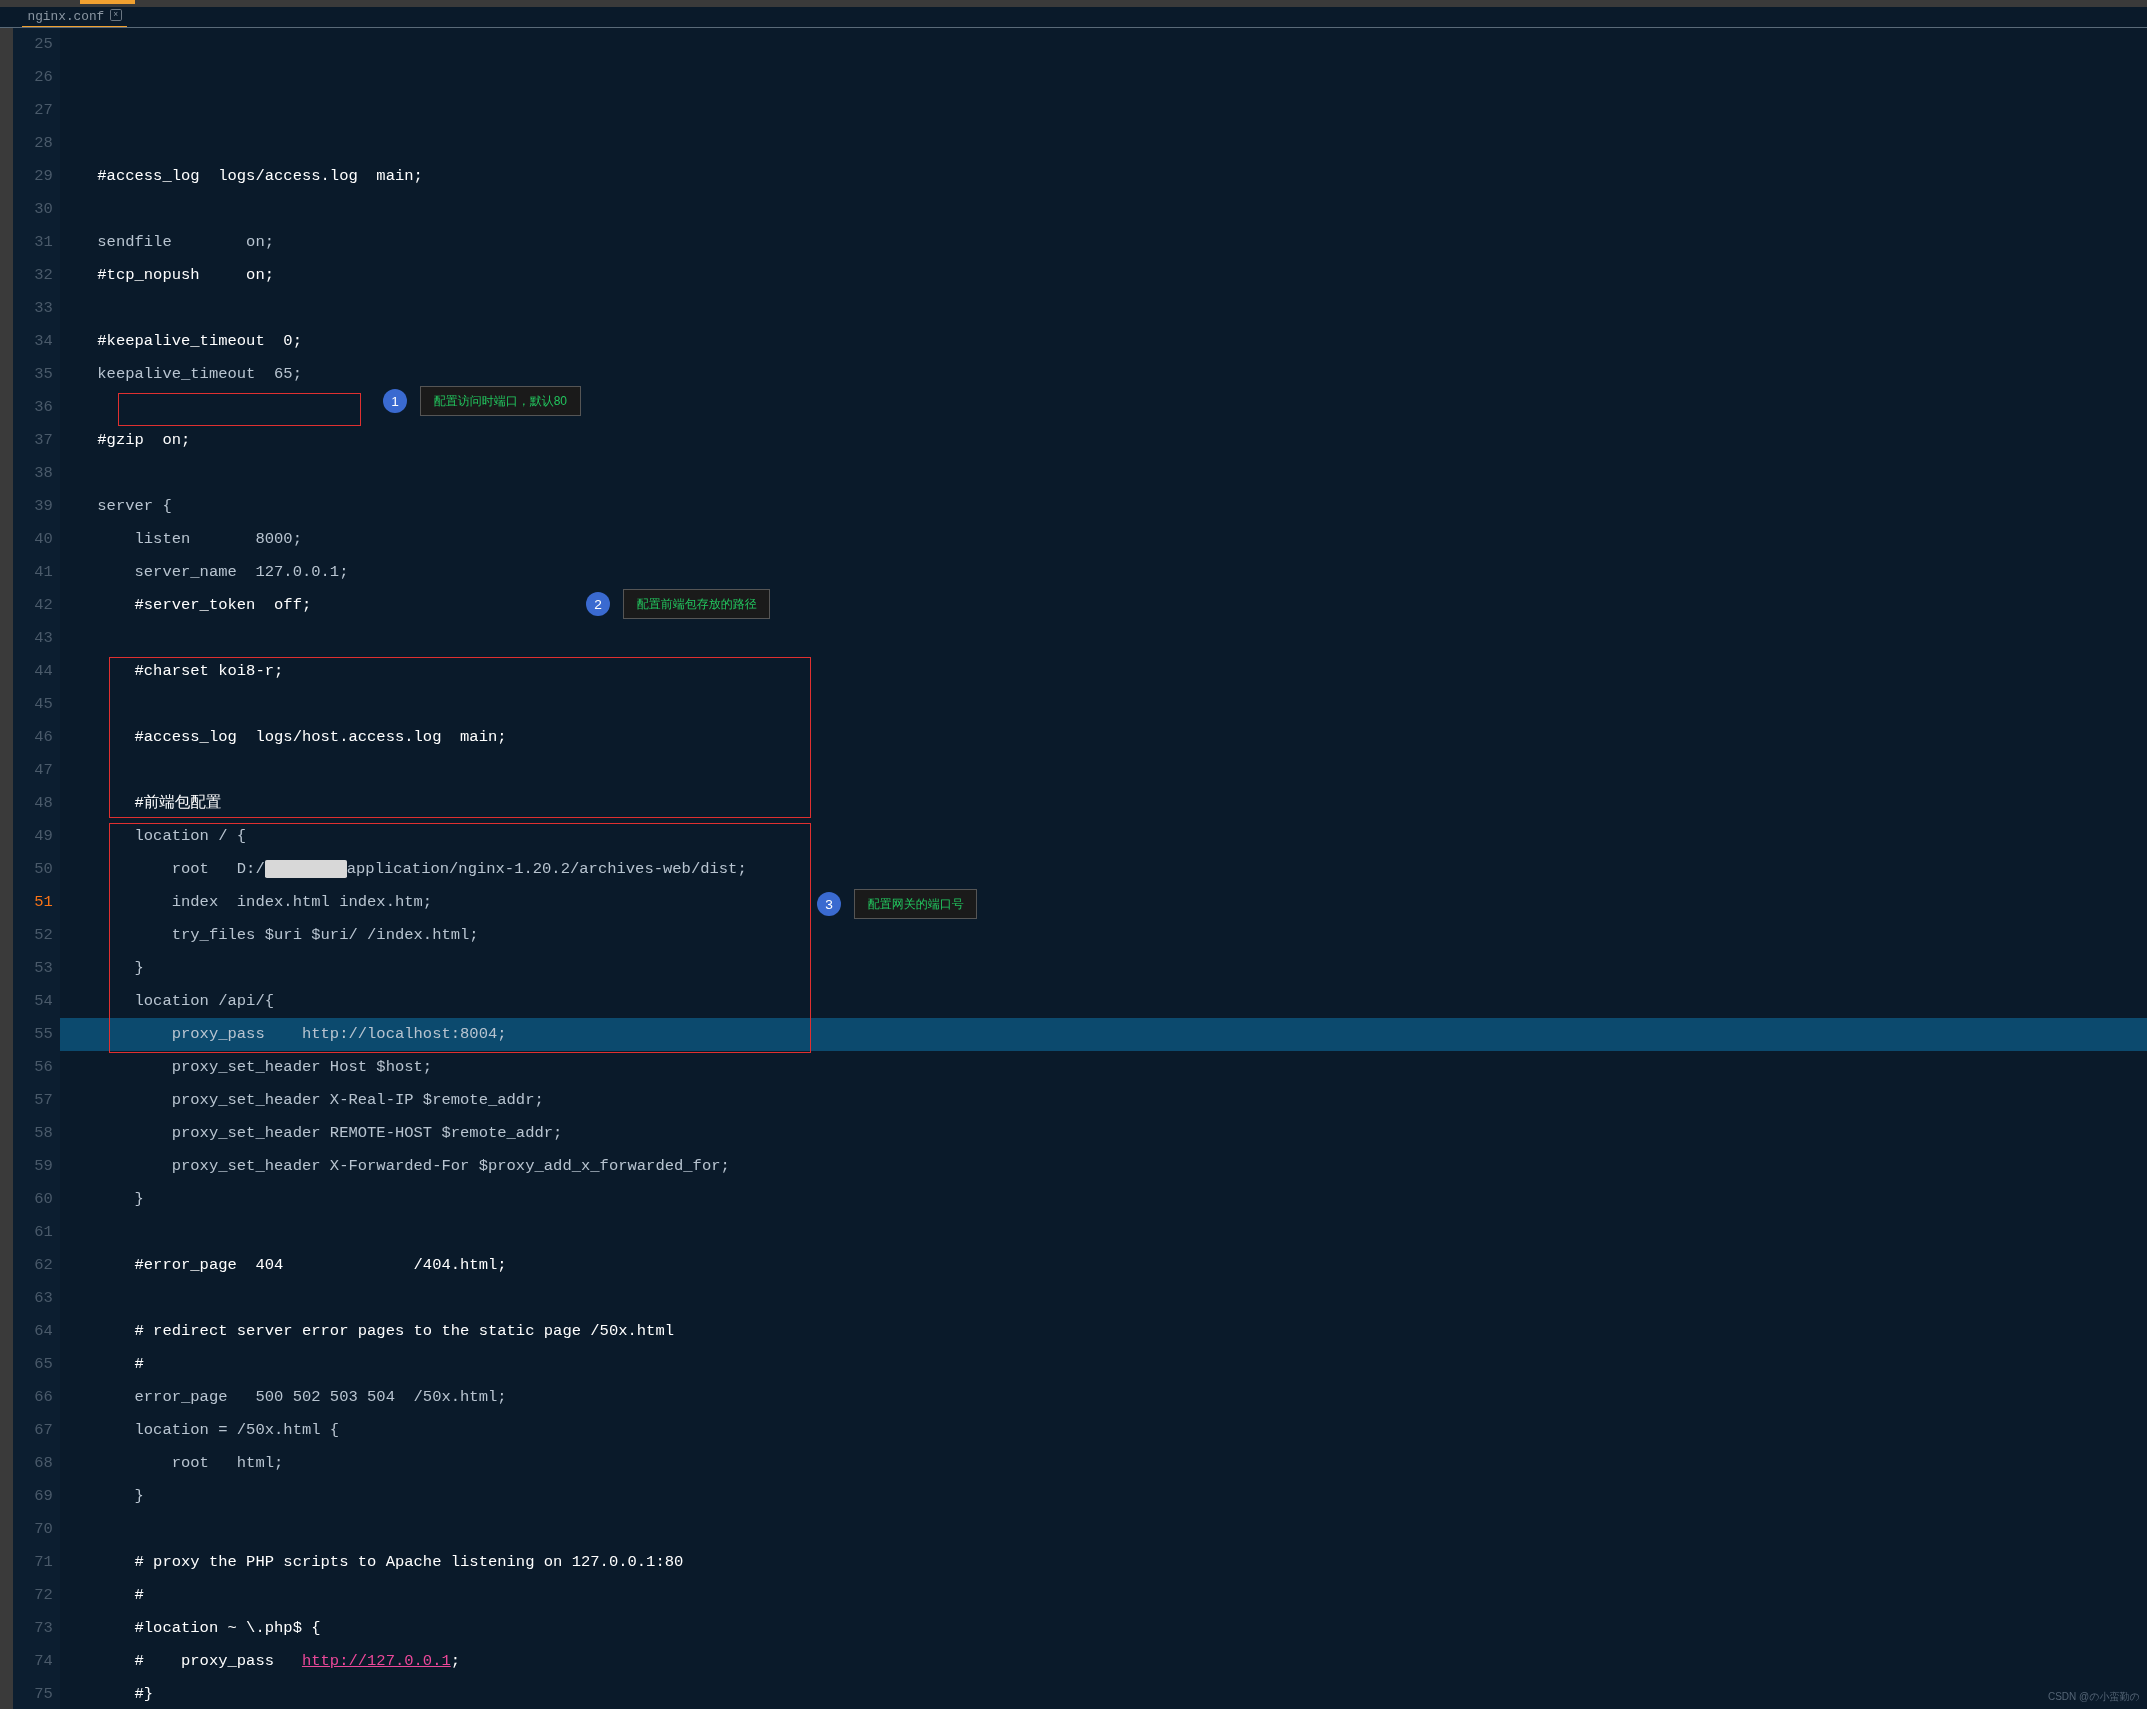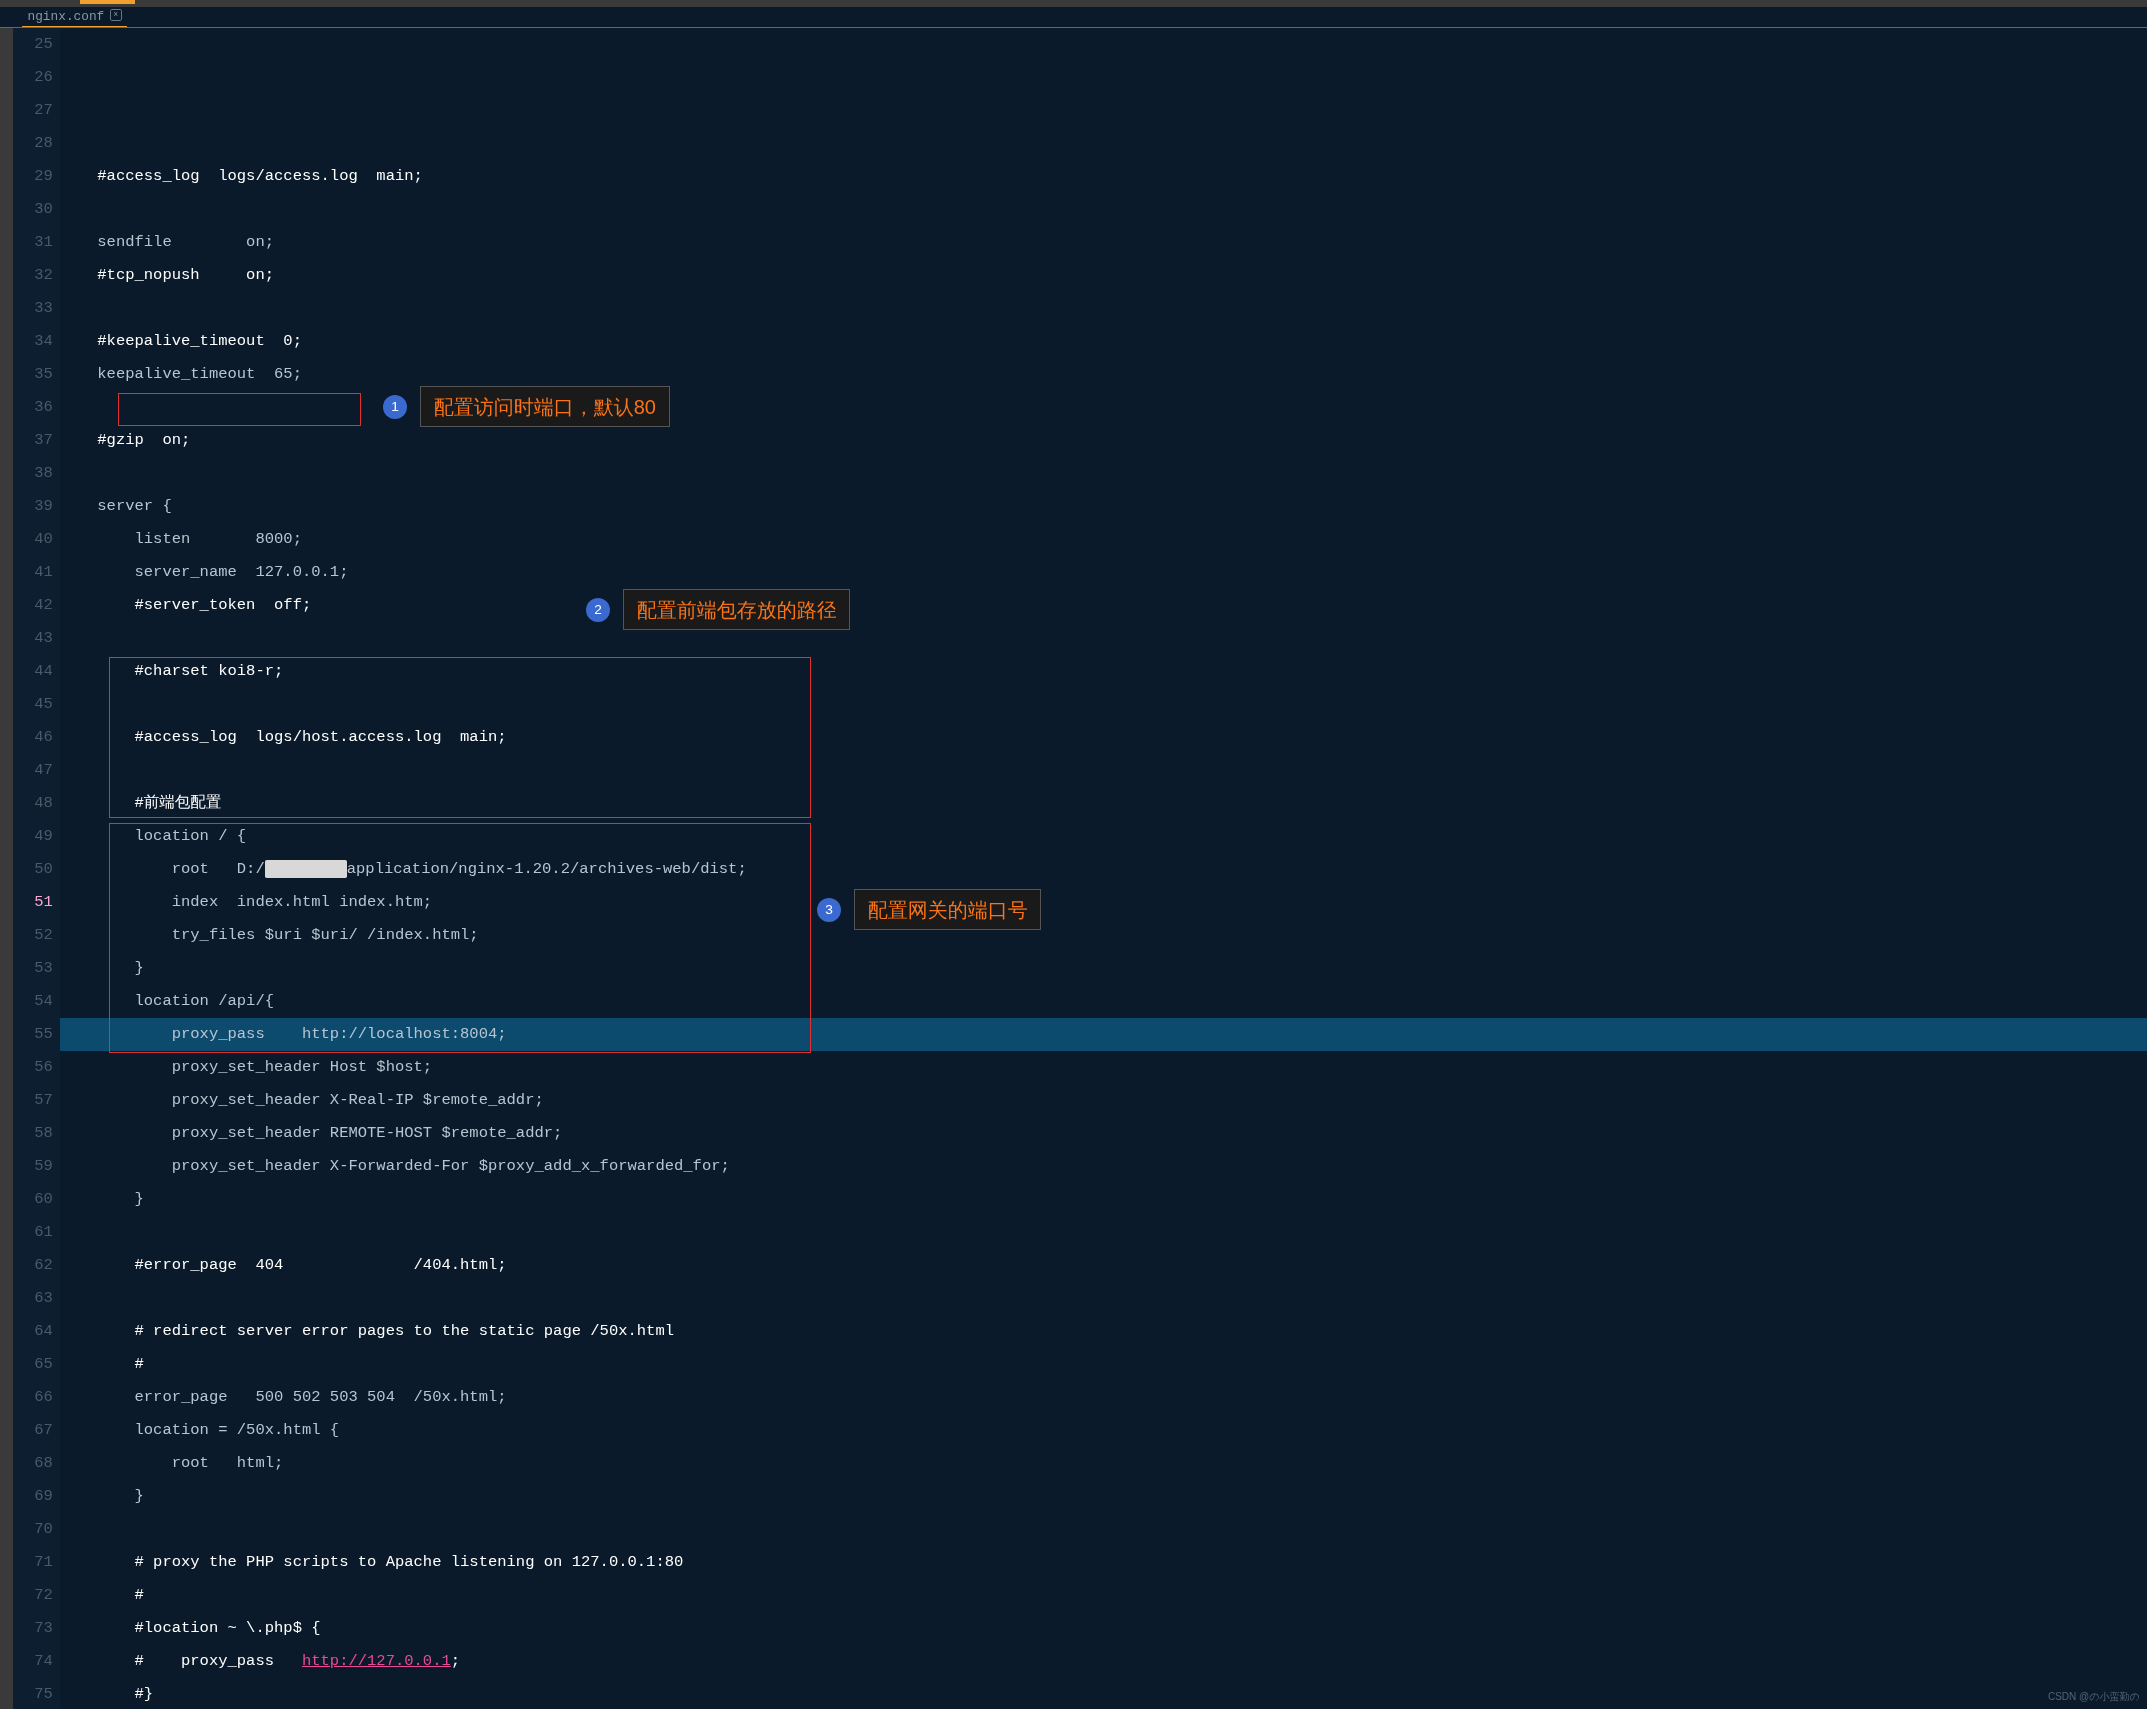--- a/index.html
+++ b/index.html
@@ -5,31 +5,31 @@
   html,body{margin:0;padding:0;background:#0a1a2a;color:#b8c4d0;font-family:Consolas,'Courier New',monospace;font-size:15.5px;width:2147px;height:1710px;overflow:hidden}
   .top-bar{height:7.3px;background:#3a3a3a;position:relative}
   .top-bar::after{content:"";position:absolute;left:80px;top:0;width:55px;height:3.7px;background:#f0a030}
   .tab-strip{height:20px;background:#0a1a2a;border-bottom:0.9px solid #5a6a78;display:flex;align-items:center;padding-left:22px}
   .tab{display:flex;align-items:flex-start;gap:5.5px;font-size:12.8px;color:#8a96a2;padding:1.8px 5.5px;border-bottom:0.9px solid #f0a030}
   .tab .close{border:0.9px solid #6a7682;border-radius:1.8px;width:10px;height:10px;display:inline-flex;align-items:center;justify-content:center;font-size:8.2px;line-height:1}
   .editor{display:flex;flex-direction:row}
   .left-strip{width:12.8px;background:#3a3a3a}
   .gutter{width:40px;background:#0c1e30;text-align:right;padding-right:7.3px;color:#4a5a6a;font-size:15.5px;line-height:33px;user-select:none}
   .gutter div{height:33px}
-  .gutter .hl{color:#f9a8d4}
+  .gutter .hl{color:#f97316}
   .code{position:relative;flex:1;line-height:33px;white-space:pre;padding-left:0}
   .code .row{height:33px}
   .code .row.hl{background:#0c4a6e}
   .comment{color:#ffffff}
   .link{color:#ec4899;text-decoration:underline}
   .redacted{display:inline-block;width:82px;height:18.3px;background:#d8d8d8;vertical-align:middle;border-radius:1.8px}
   .rbox{position:absolute;border:1.8px solid #e03030;pointer-events:none}
   .callout{position:absolute;display:flex;align-items:center;gap:12.8px}
   .badge{width:24px;height:24px;border-radius:50%;background:#3a6ad0;color:#fff;display:flex;align-items:center;justify-content:center;font-size:13.7px;font-family:Arial,sans-serif}
-  .callout .label{background:#1a1a1a;color:#f97316;border:0.9px solid #555;padding:5.5px 12.8px;font-size:20px;font-family:"Microsoft YaHei",Arial,sans-serif;line-height:1.4}
+  .callout .label{background:#1a1a1a;color:#22c55e;border:0.9px solid #555;padding:5.5px 12.8px;font-size:12px;font-family:"Microsoft YaHei",Arial,sans-serif;line-height:1.4}
   .watermark{position:absolute;right:7.3px;bottom:5.5px;font-size:10px;color:#556576;font-family:Arial,sans-serif}
 </style>
 </head>
 <body>
 
 <div class="top-bar"></div>
 
 <div class="tab-strip">
   <div class="tab">
     <span>nginx.conf</span>

